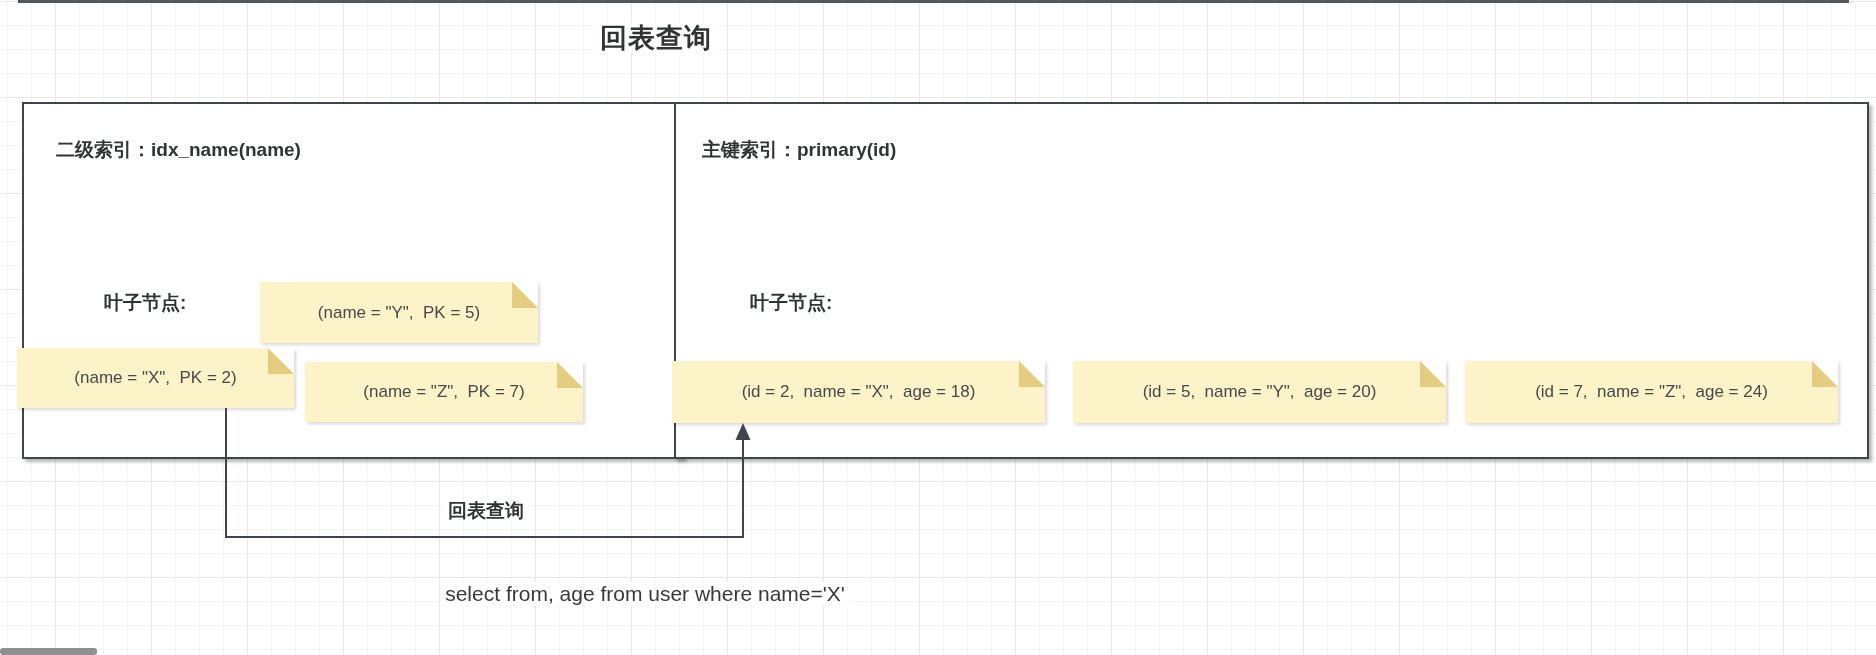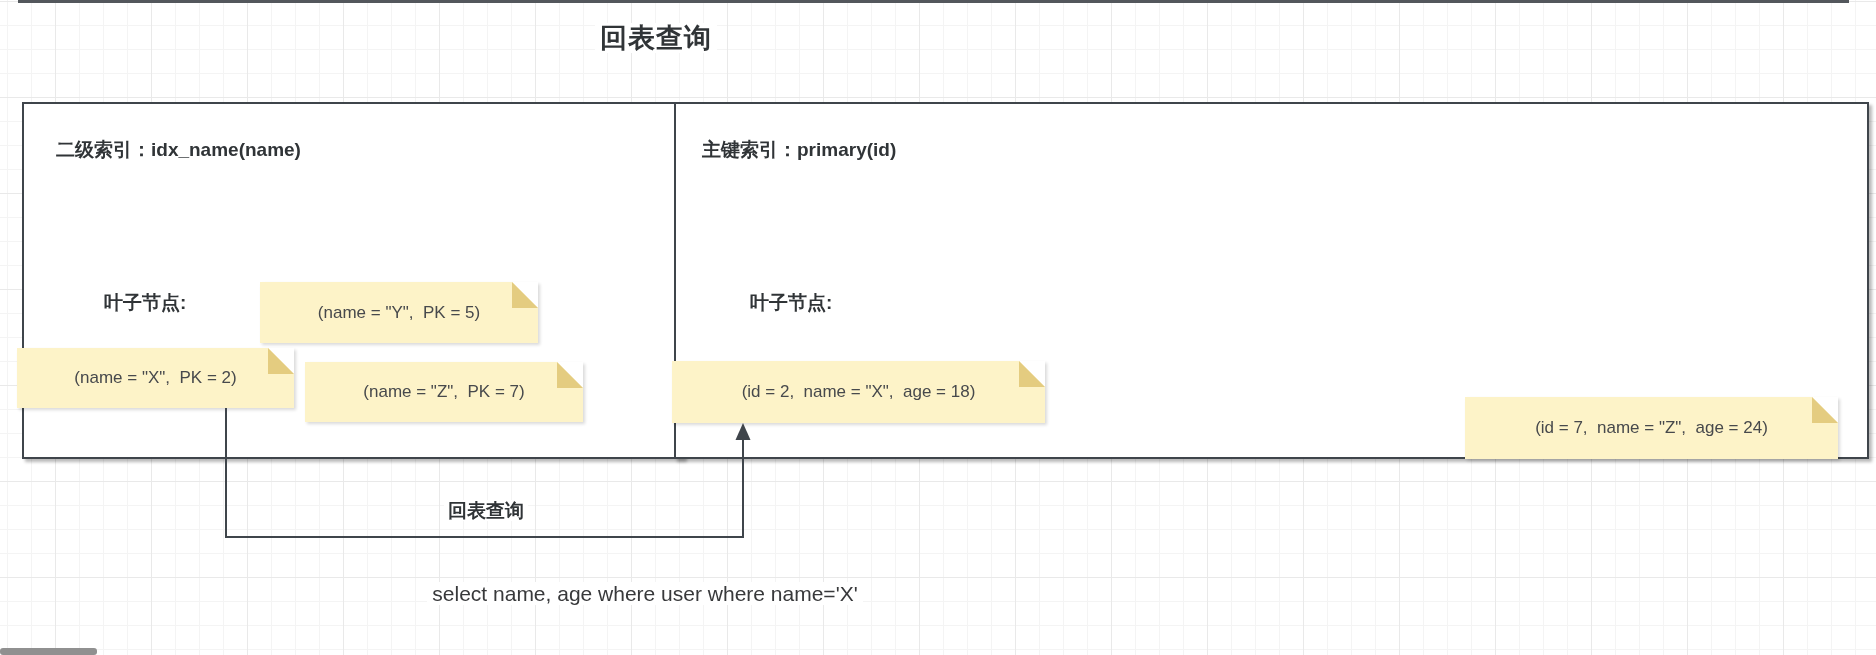--- a/index.html
+++ b/index.html
@@ -46,21 +46,21 @@
   .note .txt{white-space:pre;position:relative;z-index:2;}
   .note .corner{position:absolute;top:0;right:0;width:0;height:0;
     border-top:26px solid #fff;border-left:26px solid transparent;z-index:1;}
   .note .fold{position:absolute;top:0;right:0;width:0;height:0;
     border-left:26px solid var(--note-fold);border-top:26px solid transparent;z-index:1;}
   .note-y{left:260px;top:282px;width:278px;height:61px;}
   .note-x{left:17px;top:348px;width:277px;height:60px;}
   .note-z{left:305px;top:362px;width:278px;height:60px;}
   .note-id2{left:672px;top:361px;width:373px;height:62px;}
   .note-id5{left:1073px;top:361px;width:373px;height:62px;}
-  .note-id7{left:1465px;top:361px;width:373px;height:62px;margin-top:36px;}
+  .note-id7{left:1465px;top:361px;width:373px;height:62px;}
   .arrow-svg{position:absolute;left:0;top:0;pointer-events:none;}
   .arrow-label-wrap{position:absolute;left:386px;top:498px;width:200px;text-align:center;}
   .arrow-label-wrap span{background:#fff;padding:0 4px;font-size:19px;font-weight:bold;color:var(--text-dark);}
   .sql-wrap{position:absolute;left:345px;top:582px;width:600px;text-align:center;}
   .sql-wrap span{background:#fff;padding:0 5px;font-size:21px;color:#38393b;}
   .hscroll{position:absolute;left:0;top:648px;width:97px;height:7px;background:#909090;border-radius:3px;}
 </style>
 </head>
 <body>
 
@@ -96,34 +96,39 @@
     <span class="txt">(name = "Z",  PK = 7)</span>
     <i class="corner"></i>
     <i class="fold"></i>
   </div>
 
   <div class="note note-id2">
     <span class="txt">(id = 2,  name = "X",  age = 18)</span>
     <i class="corner"></i>
     <i class="fold"></i>
   </div>
+  <div class="note note-id5">
+    <span class="txt">(id = 5,  name = "Y",  age = 20)</span>
+    <i class="corner"></i>
+    <i class="fold"></i>
+  </div>
   <div class="note note-id7">
     <span class="txt">(id = 7,  name = "Z",  age = 24)</span>
     <i class="corner"></i>
     <i class="fold"></i>
   </div>
 
   <svg class="arrow-svg" width="1876" height="655">
     <path d="M226 408 L226 537 L743 537 L743 438" fill="none" stroke="#3f454b" stroke-width="2"></path>
     <polygon points="743,423 735.5,440 750.5,440" fill="#3f454b"></polygon>
   </svg>
 
   <div class="arrow-label-wrap">
     <span>回表查询</span>
   </div>
 
   <div class="sql-wrap">
-    <span>select name, age where user where name='X'</span>
+    <span>select from, age from user where name='X'</span>
   </div>
 
   <div class="hscroll"></div>
 
 </div>
 
 </body></html>

